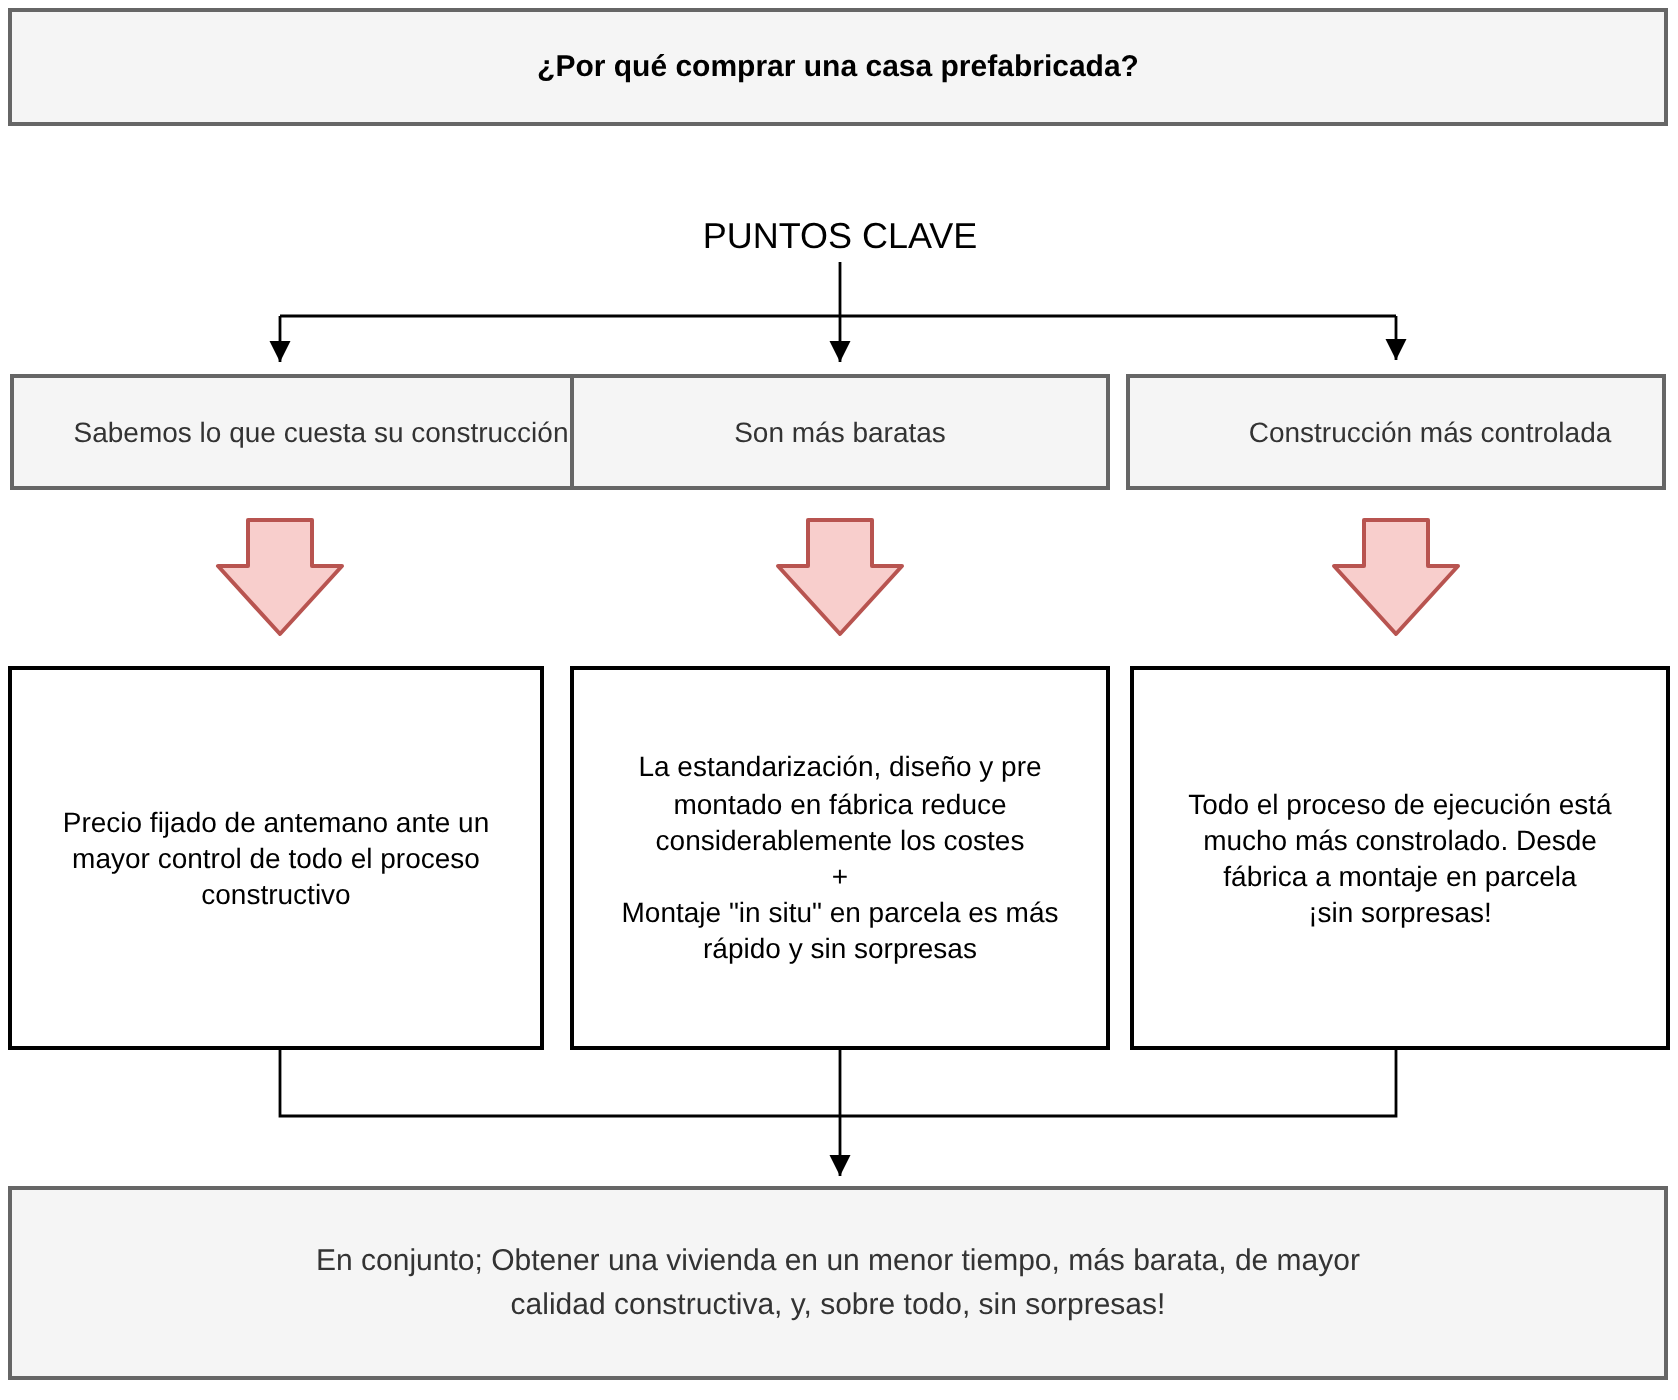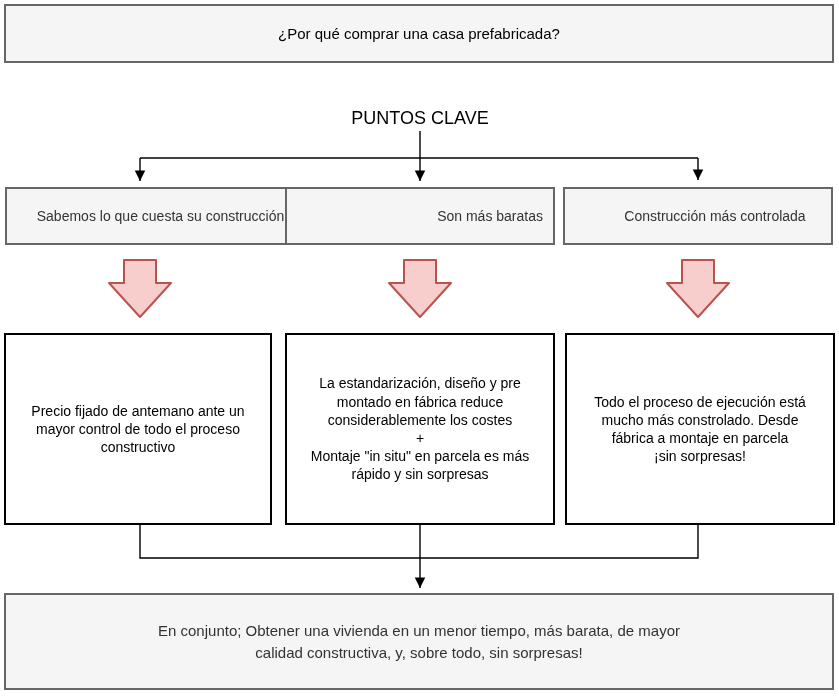--- a/index.html
+++ b/index.html
@@ -29,34 +29,34 @@
   }
 
   .white-box {
     background: var(--box-fill-white, #ffffff);
     border: 2px solid var(--box-stroke-black, #000000);
     color: #000000;
   }
 
   .title-box {
     left: 4px; top: 4px; width: 830px; height: 59px;
-    font-weight: normal; font-size: 15px; color: #000000;
+    font-weight: bold; font-size: 15px; color: #000000;
   }
 
   .hub-label {
     position: absolute;
     left: 320px; top: 108px; width: 200px;
     text-align: center;
     font-size: 18px;
     color: #000000;
   }
 
   .kp-box { top: 187px; height: 58px; font-size: 14px; padding: 0 10px; }
   .kp-1 { left: 5px;   width: 311px; }
-  .kp-2 { left: 285px; width: 270px; justify-content: flex-end; }
+  .kp-2 { left: 285px; width: 270px; }
   .kp-3 { left: 563px; width: 270px; padding-left: 44px; }
 
   .detail-box { top: 333px; height: 192px; font-size: 14px; padding: 0 12px; line-height: 1.3; }
   .dt-1 { left: 4px;   width: 268px; }
   .dt-2 { left: 285px; width: 270px; }
   .dt-3 { left: 565px; width: 270px; }
 
   .conclusion-box {
     left: 4px; top: 593px; width: 830px; height: 97px;
     font-size: 15px; line-height: 1.45; padding: 12px 40px;

